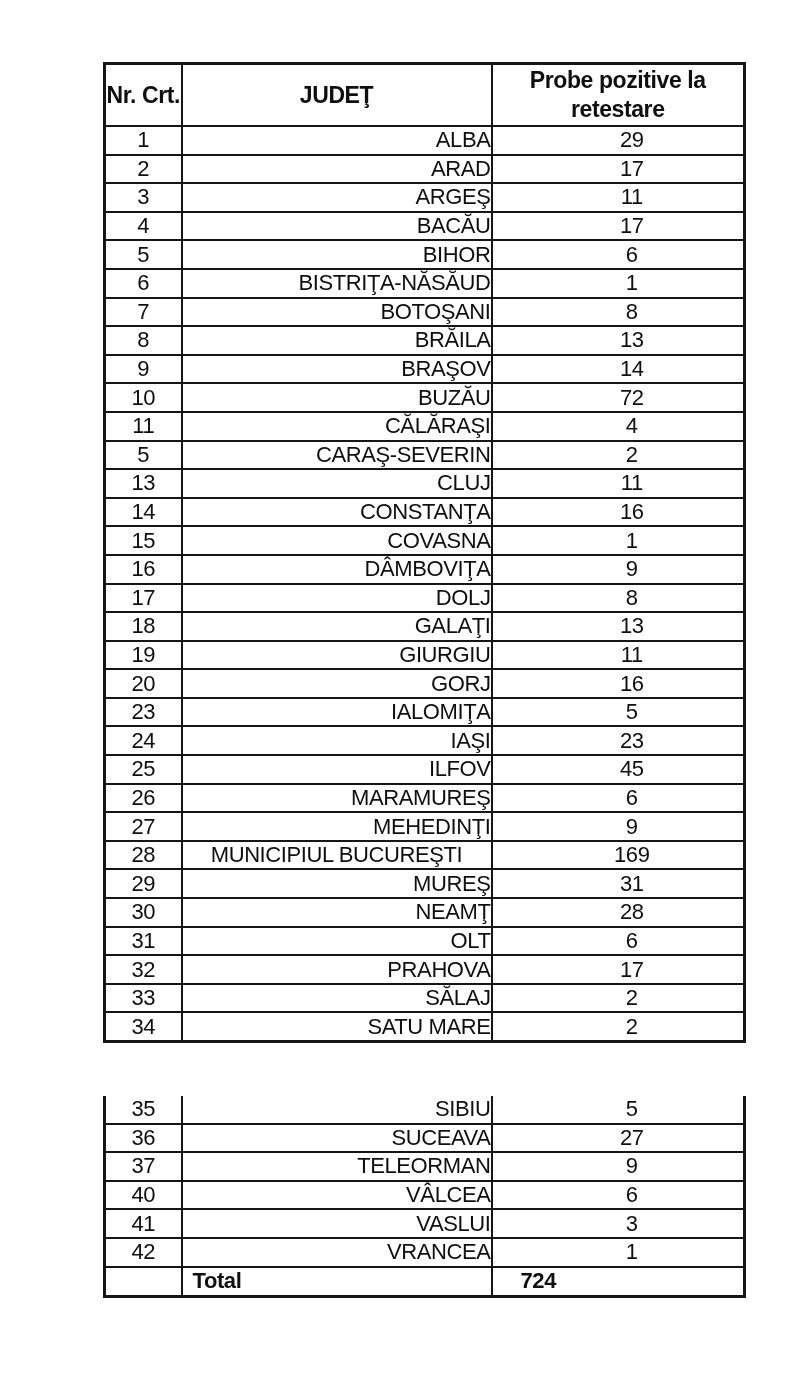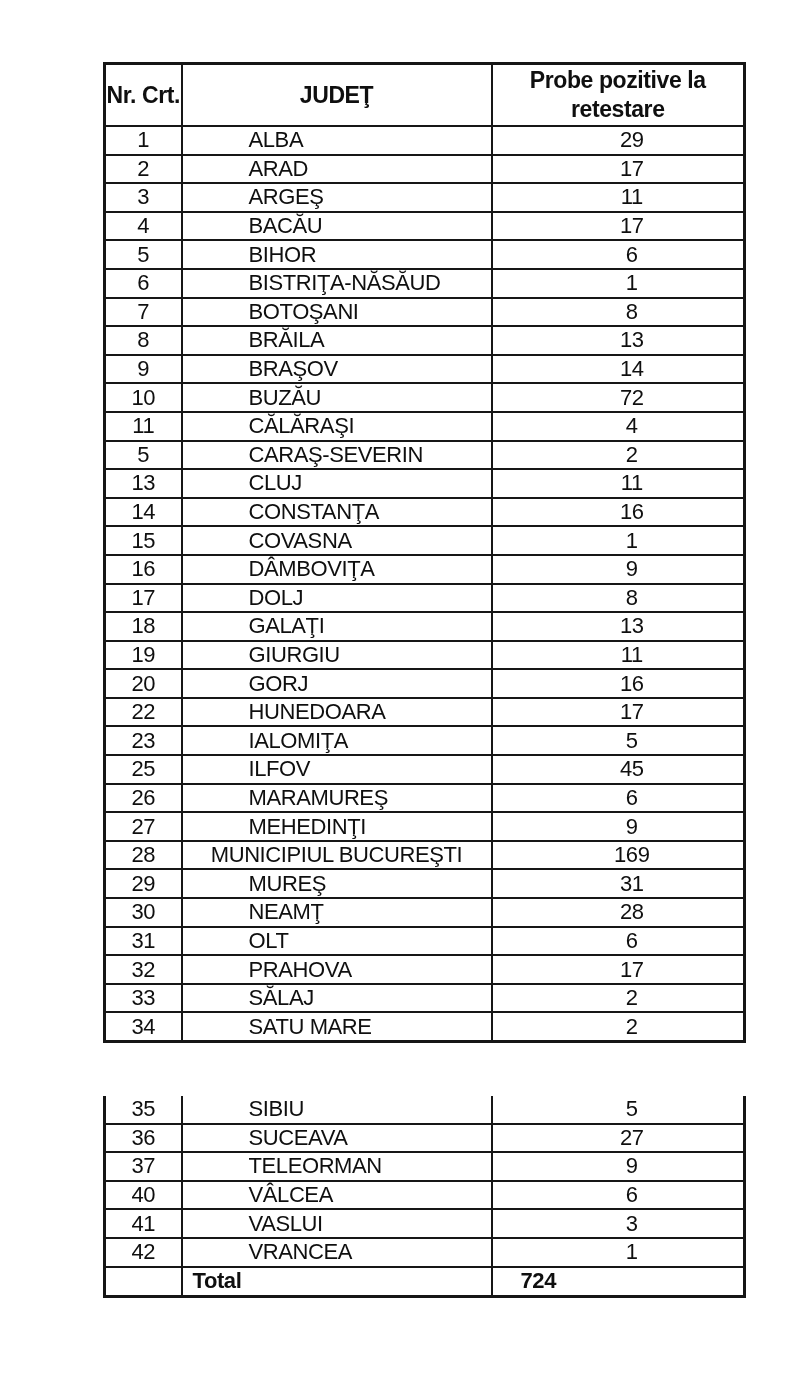--- a/index.html
+++ b/index.html
@@ -43,21 +43,21 @@
   thead th {
     height: 60px;
     font-weight: bold;
     text-align: center;
     vertical-align: middle;
     font-size: 23px;
     line-height: 29px;
     white-space: normal;
   }
   td.c-nr  { text-align: center; }
-  td.c-judet { text-align: left; padding-left: 66px; }
+  td.c-judet { text-align: right; padding-left: 66px; }
   td.c-judet.long { text-align: center; padding-left: 0; }
   td.c-val { text-align: center; padding-left: 28px; }
   tr.total-row td { font-weight: bold; height: 27px; }
   tr.total-row td.t-label { text-align: left; padding-left: 10px; }
   tr.total-row td.t-value { text-align: left; padding-left: 28px; }
 </style>
 </head>
 <body>
 
 <table id="table-part1">
@@ -168,28 +168,28 @@
         <td class="c-nr">19</td>
         <td class="c-judet">GIURGIU</td>
         <td class="c-val">11</td>
       </tr>
       <tr>
         <td class="c-nr">20</td>
         <td class="c-judet">GORJ</td>
         <td class="c-val">16</td>
       </tr>
       <tr>
-        <td class="c-nr">22</td>
-        <td class="c-judet">HUNEDOARA</td>
-        <td class="c-val">17</td>
-      </tr>
-      <tr>
         <td class="c-nr">23</td>
         <td class="c-judet">IALOMIŢA</td>
         <td class="c-val">5</td>
+      </tr>
+      <tr>
+        <td class="c-nr">24</td>
+        <td class="c-judet">IAŞI</td>
+        <td class="c-val">23</td>
       </tr>
       <tr>
         <td class="c-nr">25</td>
         <td class="c-judet">ILFOV</td>
         <td class="c-val">45</td>
       </tr>
       <tr>
         <td class="c-nr">26</td>
         <td class="c-judet">MARAMUREŞ</td>
         <td class="c-val">6</td>

